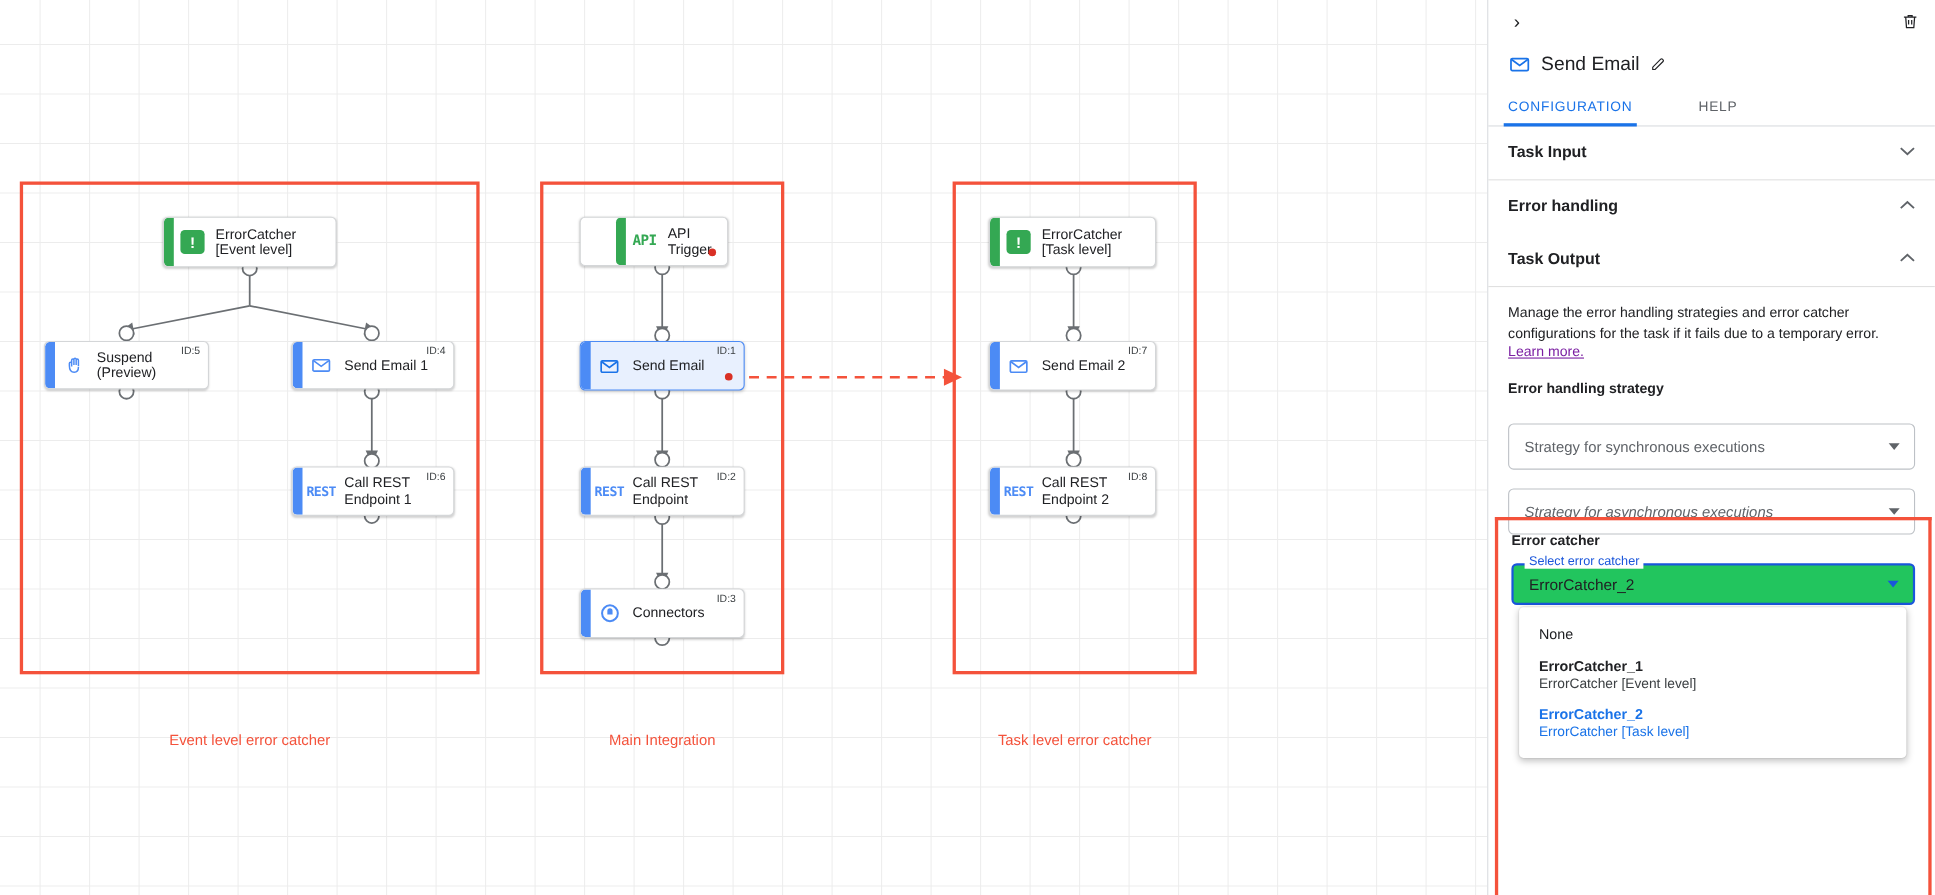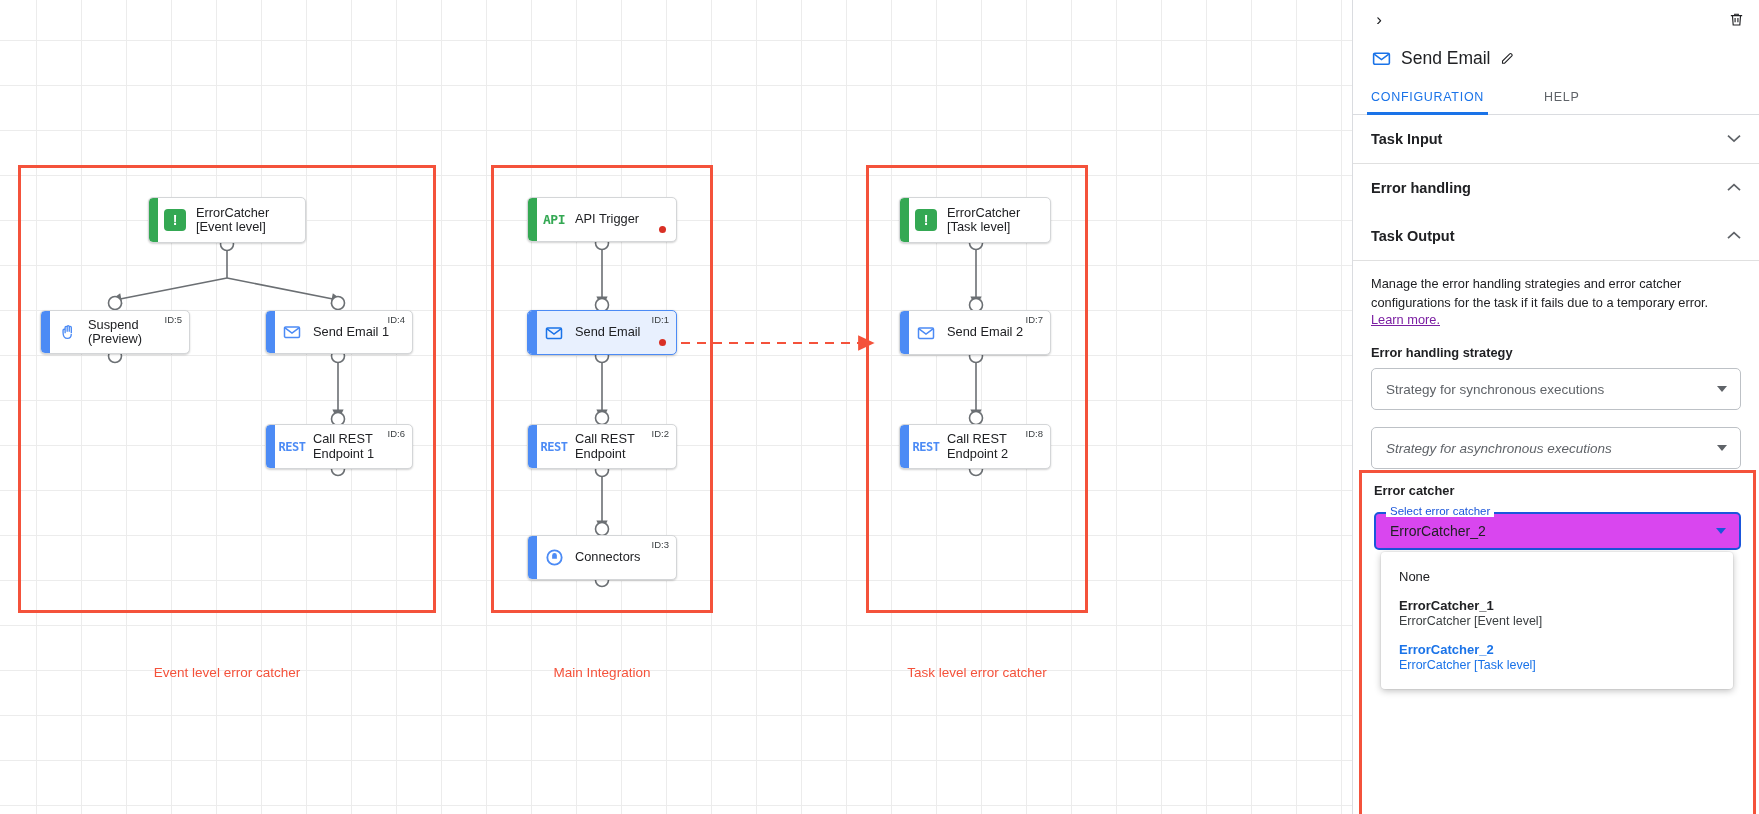--- a/index.html
+++ b/index.html
@@ -137,21 +137,21 @@
   .section-row {
     display: flex; align-items: center; justify-content: space-between;
     padding: 16px 18px; border-bottom: 1px solid #e0e0e0;
     cursor: pointer;
   }
   .section-row .lbl { font-size: 14.5px; font-weight: bold; color: #202124; }
   .chev { color: #5f6368; font-size: 11px; }
   .section-body { padding: 14px 18px 0 18px; }
   .desc { font-size: 12.8px; line-height: 1.45; color: #202124; }
   .learn { color: #7b1fa2; text-decoration: underline; cursor: pointer; font-size: 12.8px; }
-  .field-label { font-size: 12.8px; font-weight: bold; margin: 18px 0 8px; color: #202124; }
+  .field-label { font-size: 12.8px; font-weight: bold; margin: 18px 0 25px; color: #202124; }
   .select {
     position: relative;
     height: 42px; border: 1px solid #bdc1c6; border-radius: 5px;
     display: flex; align-items: center; padding: 0 14px;
     font-size: 13.5px; color: #5f6368; cursor: pointer; background:#fff;
   }
   .select + .select { margin-top: 17px; font-style: italic; }
   .caret {
     position: absolute; right: 13px; top: 50%; transform: translateY(-50%);
     width: 0; height: 0;
@@ -162,21 +162,21 @@
   .ec-zone {
     position: absolute; left: 6px; right: 3px; top: 470px; bottom: 0;
     border: 3px solid #f4523b; border-bottom: none;
     padding: 10px 12px 0 12px;
   }
   .ec-title { font-size: 12.8px; font-weight: bold; color: #202124; margin-bottom: 14px; }
   .ec-select {
     position: relative; height: 38px;
     border: 2px solid #1a56db; border-radius: 5px;
     display: flex; align-items: center; padding: 0 14px;
-    font-size: 14px; color: #202124; cursor: pointer; background: #d946ef;
+    font-size: 14px; color: #202124; cursor: pointer; background: #22c55e;
   }
   .ec-float-label {
     position: absolute; left: 10px; top: -9px;
     background: #fff; padding: 0 4px;
     font-size: 11.5px; color: #1a56db;
   }
   .ec-caret {
     position: absolute; right: 13px; top: 50%; transform: translateY(-50%);
     width: 0; height: 0;
     border-left: 5px solid transparent; border-right: 5px solid transparent;
@@ -299,21 +299,21 @@
     <div class="node blue" style="left:265px; top:424px; width:148px; height:45px;">
       <div class="accent"></div>
       <div class="ico">
           <span class="rest-txt">REST</span>
         </div>
       <div class="ttl">Call REST
 Endpoint 1</div>
       <div class="idtag">ID:6</div>
     </div>
 
-    <div class="node green" style="left:527px; top:197px; width:150px; height:45px;">
+    <div class="node green" style="left:527px; top:197px; width:135px; height:45px;padding-left:32px;">
       <div class="accent"></div>
       <div class="ico">
           <span class="api-txt">API</span>
         </div>
       <div class="ttl">API Trigger</div>
       <div class="errdot"></div>
     </div>
 
     <div class="node blue selected" style="left:527px; top:310px; width:150px; height:45px;">
       <div class="accent"></div>

